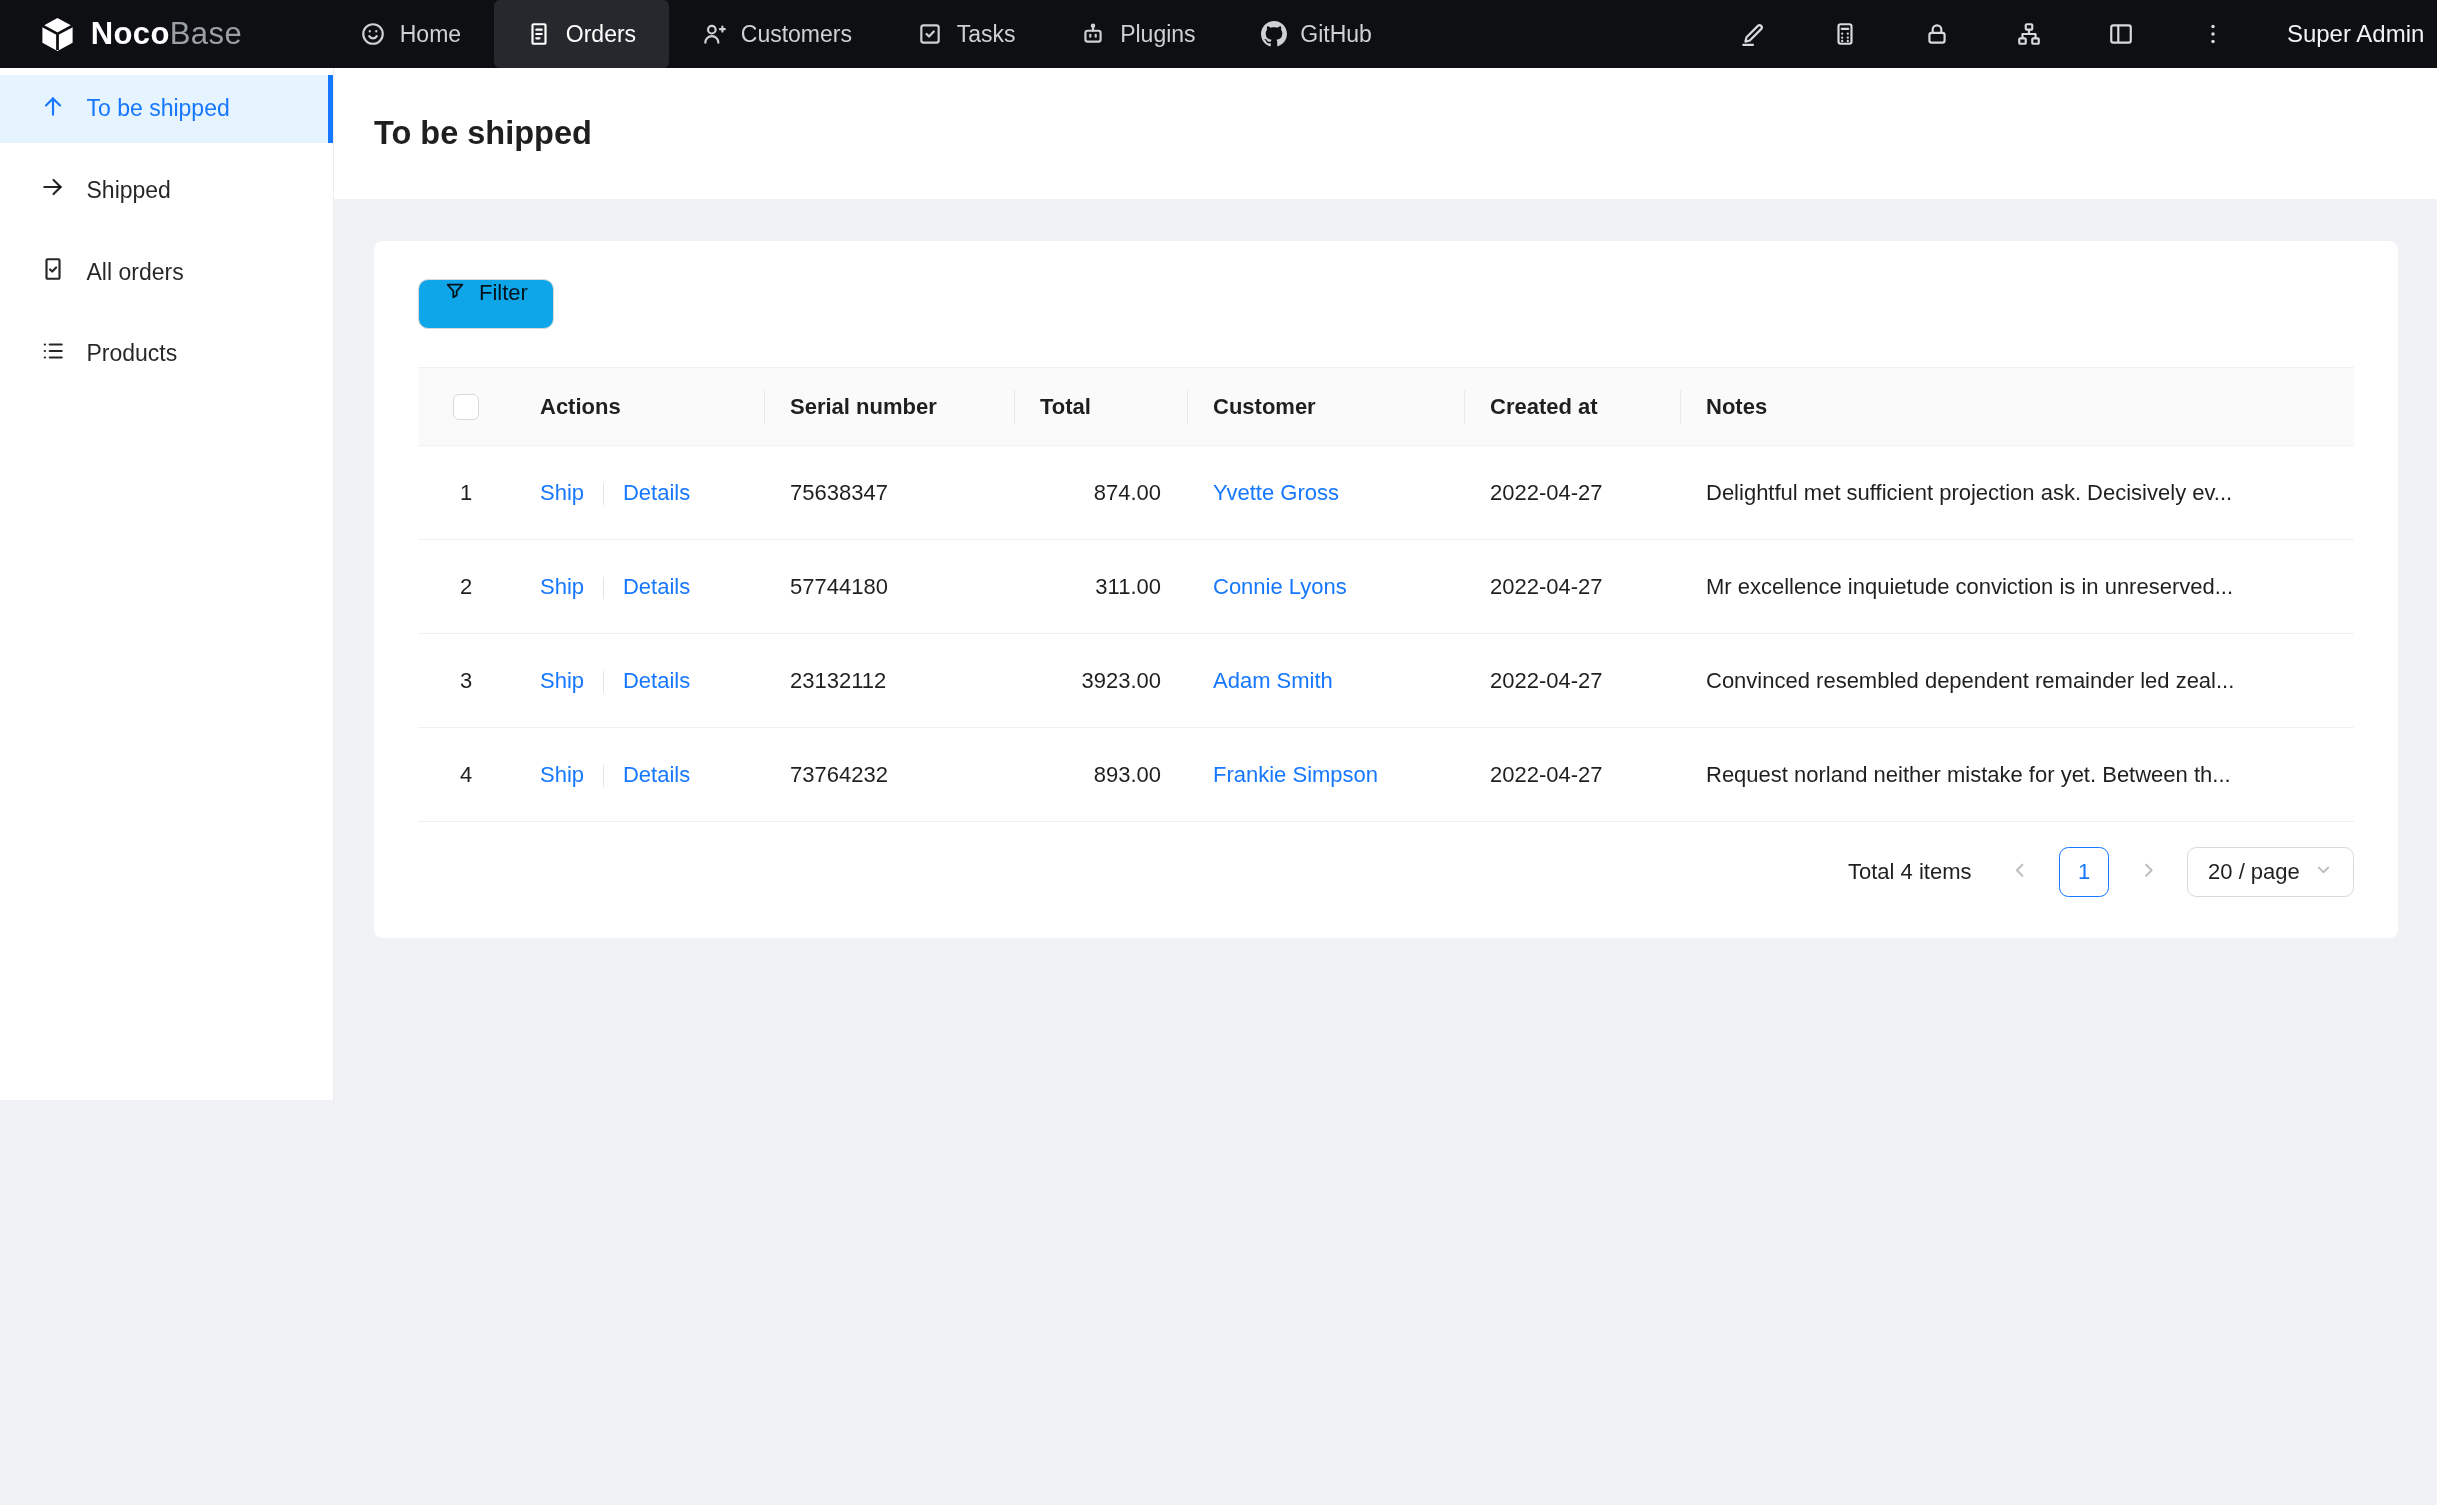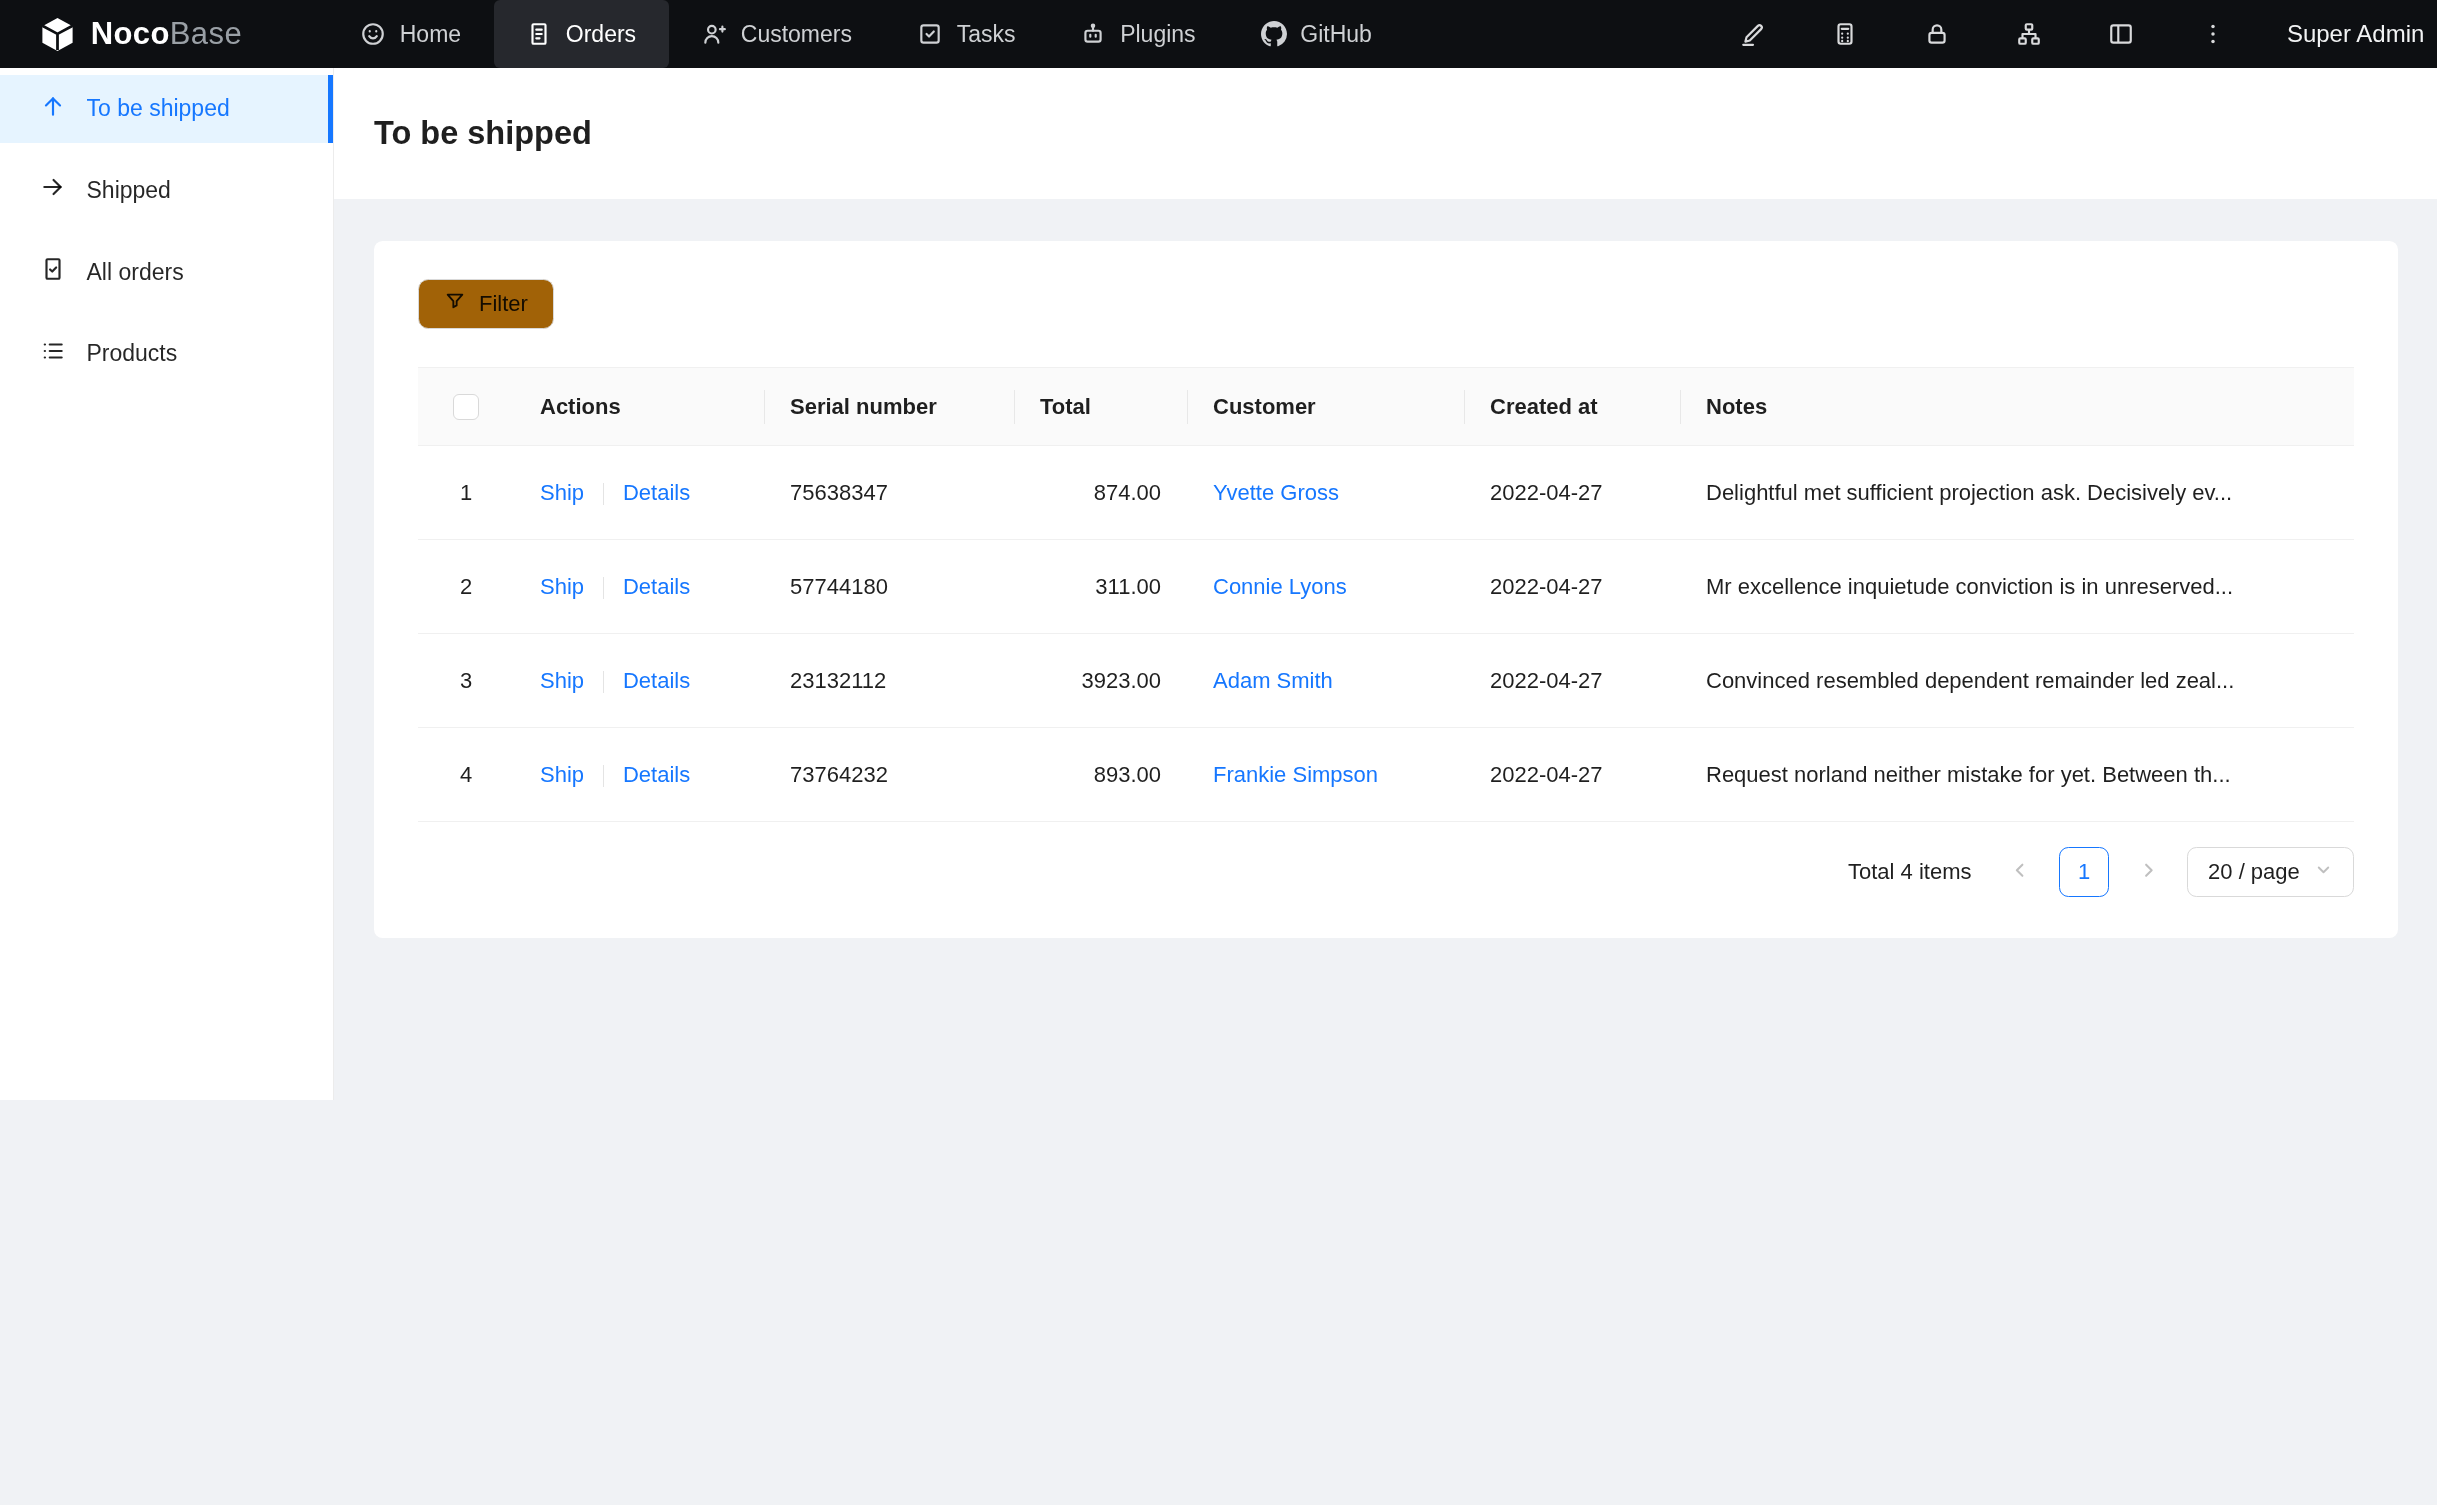--- a/index.html
+++ b/index.html
@@ -67,22 +67,22 @@
   .page-header{
     height:131px;flex:0 0 131px;background:#fff;display:flex;align-items:center;
     padding:0 40px;
   }
   .page-title{font-size:32.5px;font-weight:600;color:#1f1f1f;}
   .content{flex:1;display:flex;flex-direction:column;padding:42px 40px 0 40px;min-height:0;}
 
   .card{background:#fff;border-radius:8.6px;padding:38px 44px 41px 44px;}
 
   .filter-btn{
-    display:inline-flex;align-items:center;gap:13px;height:50px;padding:0 25px;
-    background:#a16207;border:1.7px solid var(--control-border);border-radius:10.3px;
+    display:inline-flex;align-items:flex-start;gap:13px;height:50px;padding:0 25px;
+    background:#0ea5e9;border:1.7px solid var(--control-border);border-radius:10.3px;
     font-size:22px;color:rgba(0,0,0,0.88);cursor:pointer;font-family:inherit;
     margin-bottom:38px;
   }
   .filter-btn svg{width:22px;height:22px;}
 
   table{width:100%;border-collapse:collapse;table-layout:fixed;}
   thead th{
     position:relative;background:#fafafa;font-weight:600;text-align:left;font-size:22px;
     height:78px;padding:0 26px;border-bottom:0.9px solid var(--border);border-top:0.9px solid var(--border);
     color:rgba(0,0,0,0.88);white-space:nowrap;

